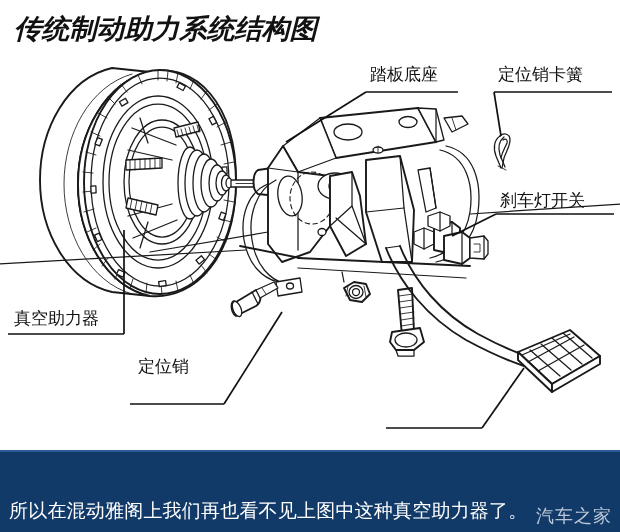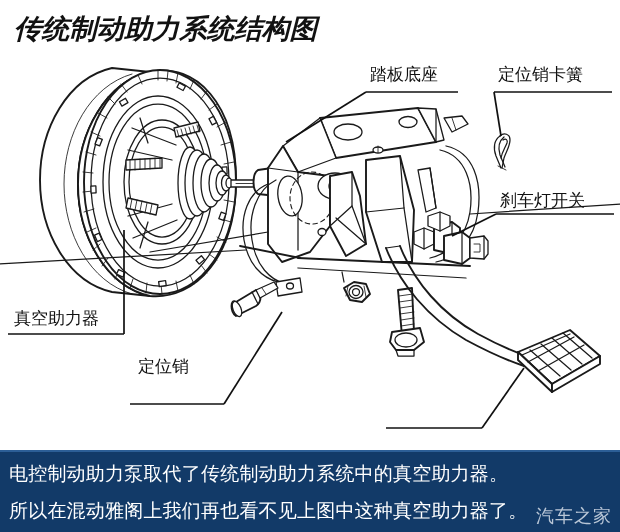--- a/index.html
+++ b/index.html
@@ -393,18 +393,17 @@
   <div class="label" style="left:498px; top:64px;">定位销卡簧</div>
 
   <div class="label" style="left:500px; top:190px;">刹车灯开关</div>
 
   <div class="label" style="left:14px; top:308px;text-align:right;">真空助力器</div>
 
   <div class="label" style="left:138px; top:356px;">定位销</div>
 
 
   <div id="caption">
-    <div class="cap-line l1">电控制动助力泵取代了传统制动助力系统中的真空助力器。</div>
     <div class="cap-line l2">所以在混动雅阁上我们再也看不见上图中这种真空助力器了。</div>
     <div id="watermark">汽车之家</div>
   </div>
 
 </div>
 
 </body></html>

